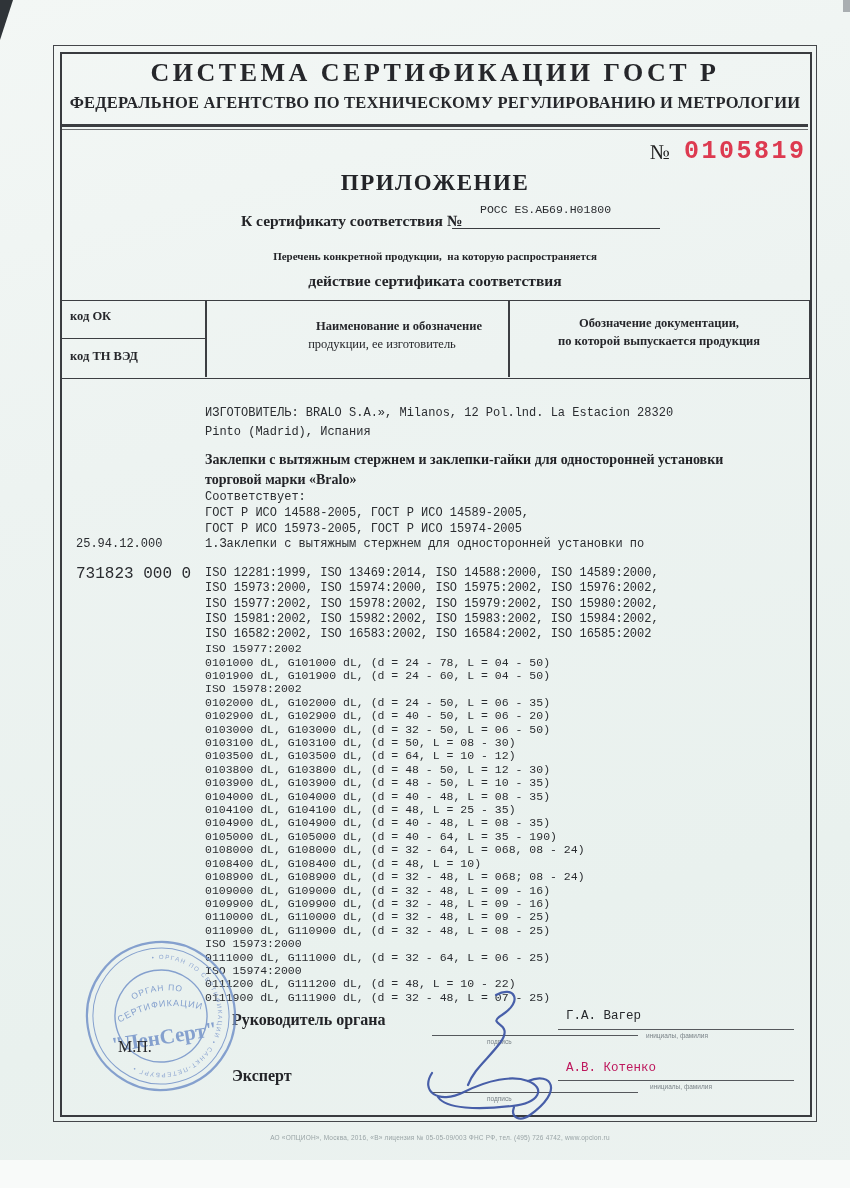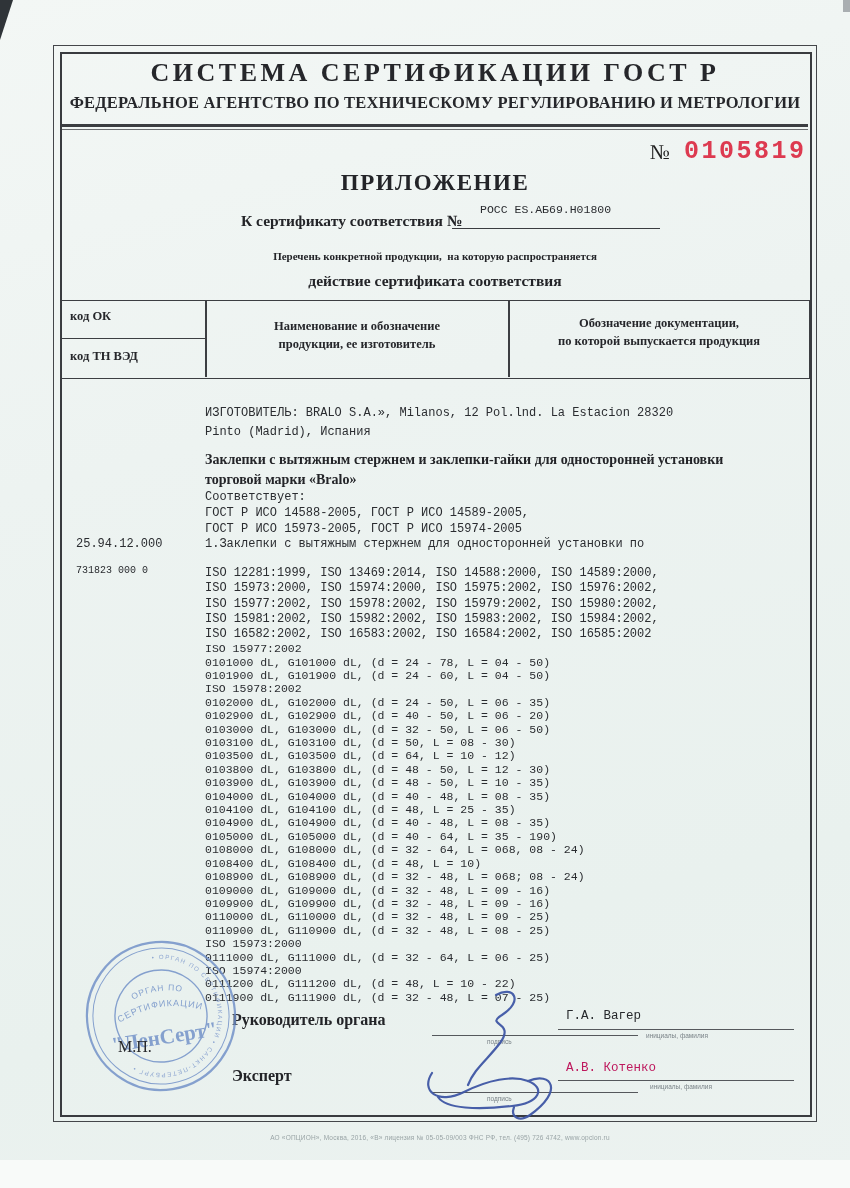--- a/index.html
+++ b/index.html
@@ -39,28 +39,28 @@
   .subtitle1{left:62px;top:250px;width:746px;text-align:center;font-weight:bold;font-size:11px;color:#232428;}
   .subtitle2{left:62px;top:272px;width:746px;text-align:center;font-weight:bold;font-size:15.5px;color:#232428;}
 
   
   .tbl{left:60px;top:300px;width:748px;height:77px;border:1.5px solid #3c3e42;}
   .tbl-v1{left:205px;top:301px;width:1.5px;height:76px;background:#3c3e42;}
   .tbl-v2{left:508px;top:301px;width:1.5px;height:76px;background:#3c3e42;}
   .tbl-h1{left:61px;top:338px;width:144px;height:1.2px;background:#3c3e42;}
   .tbl-c1a{left:70px;top:309px;font-size:12.5px;font-weight:bold;color:#26272b;}
   .tbl-c1b{left:70px;top:349px;font-size:12.5px;font-weight:bold;color:#26272b;}
-  .tbl-c2a{left:207px;top:319px;width:300px;text-align:center;font-size:12.5px;font-weight:bold;color:#26272b;}
-  .tbl-c2b{left:207px;top:337px;width:300px;text-align:center;font-size:12.5px;font-weight:bold;color:#26272b;}
+  .tbl-c2a{left:207px;top:319px;width:300px;text-align:center;font-size:12.5px;font-weight:bold;color:#26272b;padding-left:42px;}
+  .tbl-c2b{left:207px;top:337px;width:300px;text-align:center;font-size:12.5px;font-weight:normal;color:#26272b;padding-left:25px;}
   .tbl-c3a{left:510px;top:316px;width:298px;text-align:center;font-size:12.5px;font-weight:bold;color:#26272b;}
   .tbl-c3b{left:510px;top:334px;width:298px;text-align:center;font-size:12.5px;font-weight:bold;color:#26272b;}
 
   
   .code-ok{left:76px;top:537px;font-size:12px;color:#2a2c30;}
-  .code-tnved{left:76px;top:565px;font-size:10px;color:#2a2c30;}
+  .code-tnved{left:76px;top:565px;font-size:16px;color:#2a2c30;}
 
   
   .content-col{left:205px;top:404px;width:585px;color:#2a2c30;}
   .mline{font-size:12px;line-height:19px;white-space:pre;}
   .bold-desc{margin-top:8px;font-family:"Liberation Serif",serif;font-weight:bold;
              font-size:14px;line-height:20px;color:#232428;white-space:pre;}
   .mline2{font-size:12px;line-height:15.8px;white-space:pre;}
   .iso-list{margin-top:13px;}
   .iso-list div{font-size:12px;line-height:15.2px;white-space:pre;
                 font-family:"Liberation Mono","DejaVu Sans Mono",monospace;}

